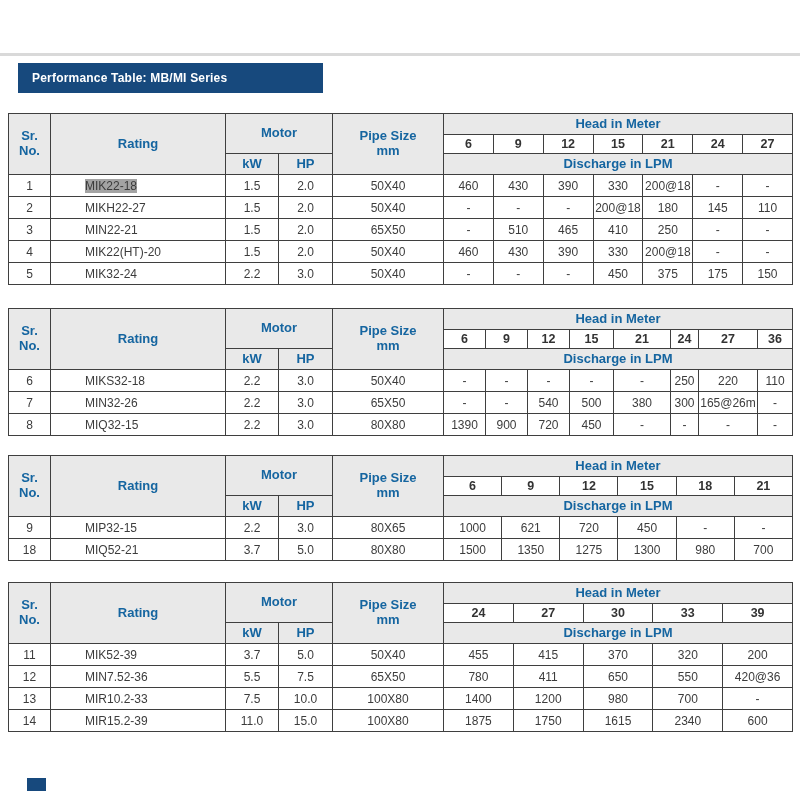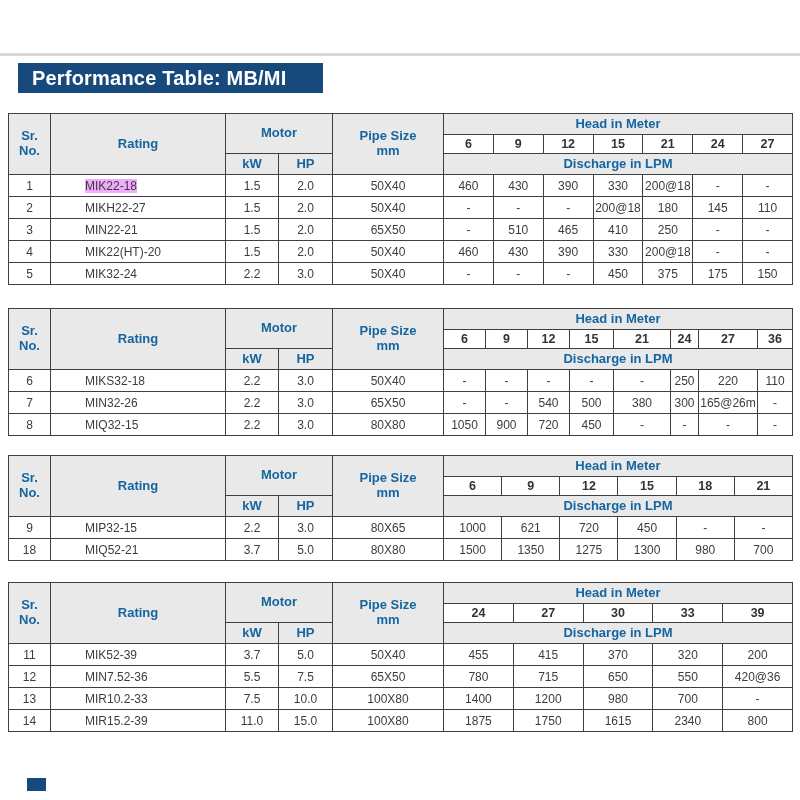--- a/index.html
+++ b/index.html
@@ -7,40 +7,40 @@
   body {
     width:800px; height:800px; background:#ffffff; position:relative;
     font-family:"Liberation Sans", sans-serif; overflow:hidden;
   }
   .top-rule {
     position:absolute; left:0; top:53px; width:800px; height:3px;
     background:#d9d9d9;
   }
   .title-bar {
     position:absolute; left:18px; top:63px; width:305px; height:30px;
-    background:#17497d; color:#ffffff; font-size:20px; font-weight:bold;
+    background:#17497d; color:#ffffff; font-size:12px; font-weight:bold;
     line-height:30px; padding-left:14px; letter-spacing:0.2px;
   }
   .perf {
     position:absolute; left:8px; width:784px;
     border-collapse:collapse; table-layout:fixed;
   }
   .perf th, .perf td {
     border:1px solid #3f3f3f; padding:0; text-align:center;
     vertical-align:middle; overflow:hidden; white-space:nowrap;
   }
   .perf thead th { background:#e9e9e9; }
   .perf thead tr.hrow1 th { height:21px; }
   .perf thead tr.hrow2 th { height:19px; background:#ffffff; }
   .perf thead tr.hrow3 th { height:21px; }
   .perf tbody td { height:22px; font-size:12px; color:#3c3c3c; background:#ffffff; }
   .blue { color:#1565a0; font-size:13px; font-weight:bold; line-height:1.15; }
   .head-num { color:#333333; font-size:12.5px; font-weight:bold; }
   td.rating { text-align:left; padding-left:34px; }
-  .sel { background:#f0abfc; }
+  .sel { background:#a3a3a3; }
   #t1 { top:113px; }
   #t2 { top:308px; }
   #t3 { top:455px; }
   #t4 { top:582px; }
   .footer-marker {
     position:absolute; left:27px; top:778px; width:19px; height:13px;
     background:#17497d;
   }
 </style>
 </head>
@@ -232,21 +232,21 @@
         <td>300</td>
         <td>165@26m</td>
         <td>-</td>
       </tr>
       <tr>
         <td>8</td>
         <td class="rating">MIQ32-15</td>
         <td>2.2</td>
         <td>3.0</td>
         <td>80X80</td>
-        <td>1050</td>
+        <td>1390</td>
         <td>900</td>
         <td>720</td>
         <td>450</td>
         <td>-</td>
         <td>-</td>
         <td>-</td>
         <td>-</td>
       </tr>
     </tbody>
 </table>
@@ -364,21 +364,21 @@
         <td>320</td>
         <td>200</td>
       </tr>
       <tr>
         <td>12</td>
         <td class="rating">MIN7.52-36</td>
         <td>5.5</td>
         <td>7.5</td>
         <td>65X50</td>
         <td>780</td>
-        <td>715</td>
+        <td>411</td>
         <td>650</td>
         <td>550</td>
         <td>420@36</td>
       </tr>
       <tr>
         <td>13</td>
         <td class="rating">MIR10.2-33</td>
         <td>7.5</td>
         <td>10.0</td>
         <td>100X80</td>
@@ -391,18 +391,18 @@
       <tr>
         <td>14</td>
         <td class="rating">MIR15.2-39</td>
         <td>11.0</td>
         <td>15.0</td>
         <td>100X80</td>
         <td>1875</td>
         <td>1750</td>
         <td>1615</td>
         <td>2340</td>
-        <td>800</td>
+        <td>600</td>
       </tr>
     </tbody>
 </table>
 
 <div class="footer-marker"></div>
 
 </body></html>

